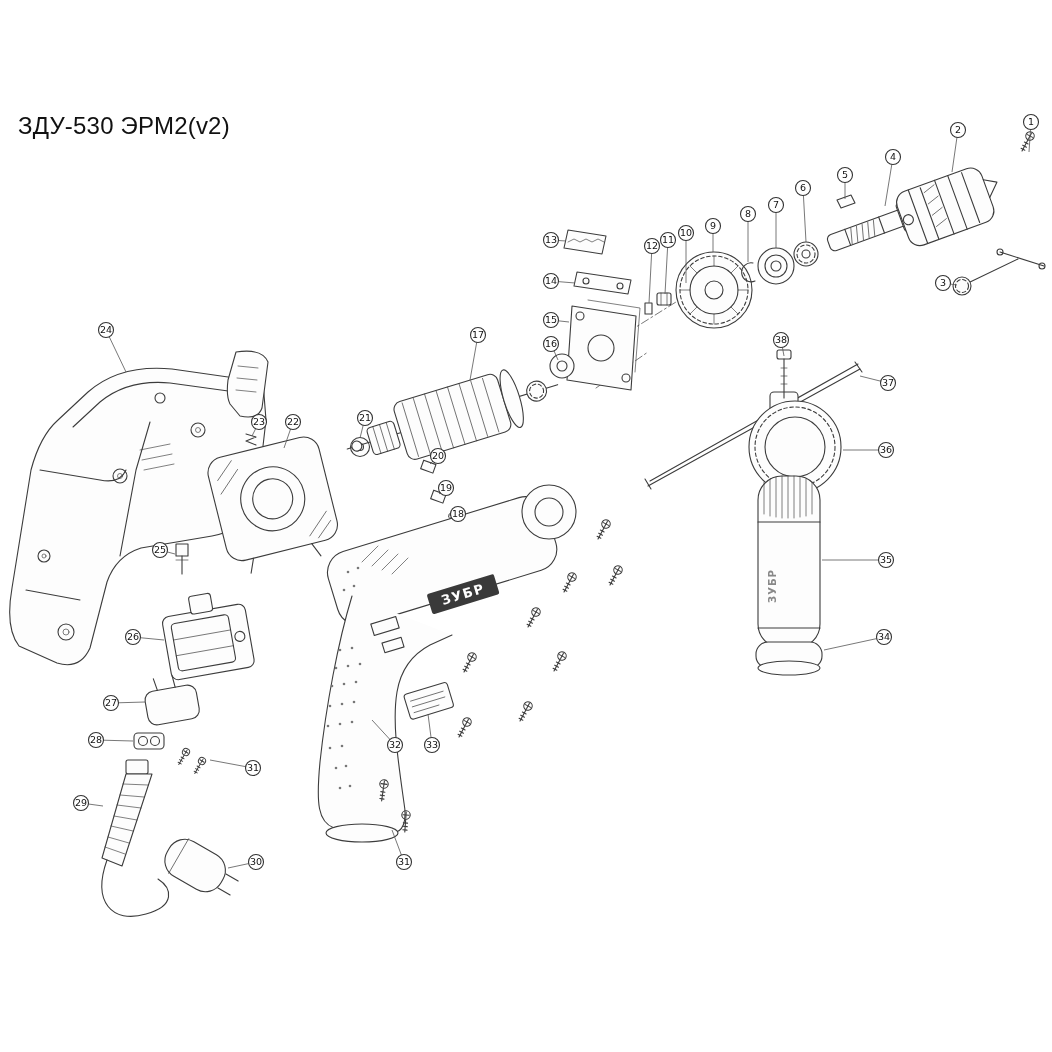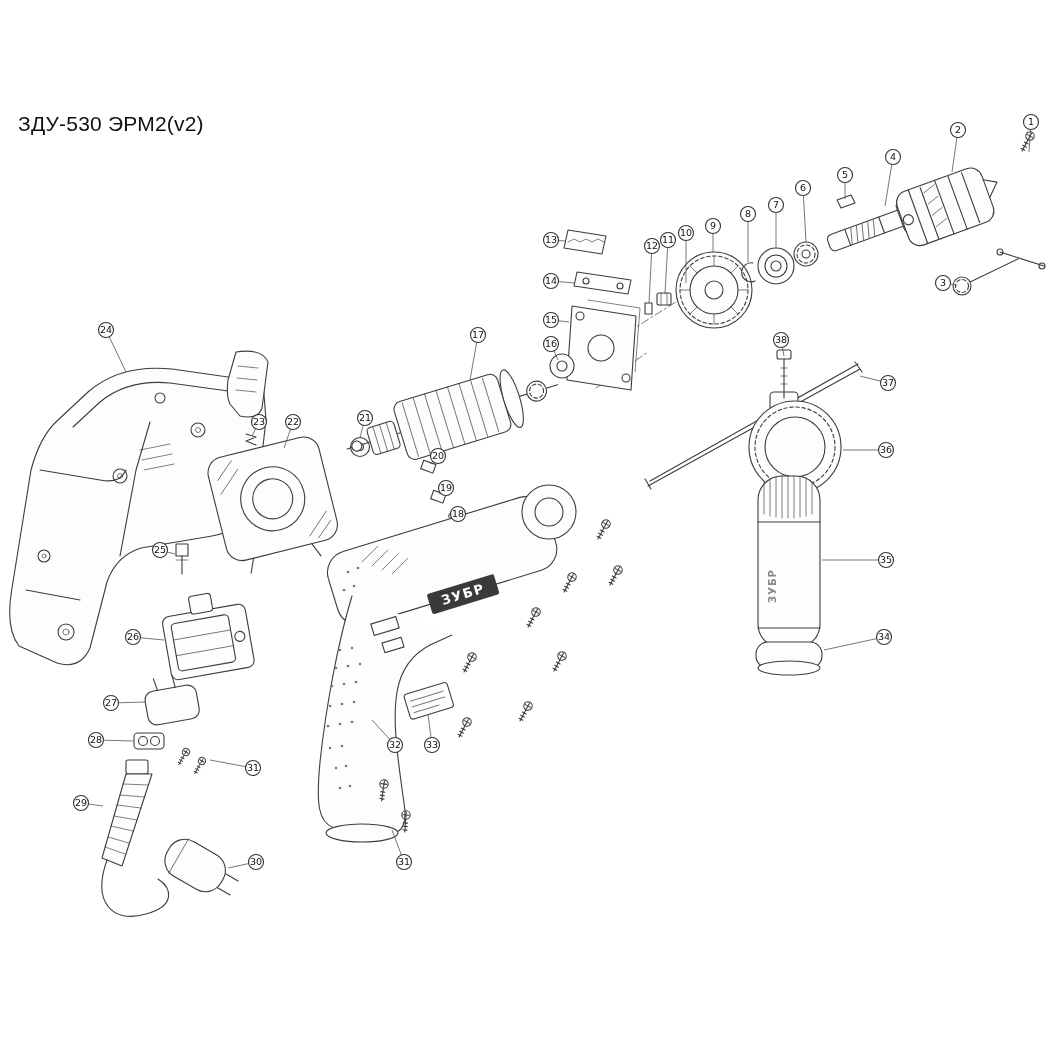--- a/index.html
+++ b/index.html
@@ -1,18 +1,18 @@
 <!DOCTYPE html>
 <html><head>
 <meta charset="utf-8">
 <style>
   html,body{margin:0;padding:0;background:#fff;}
   .page{position:relative;width:1052px;height:1052px;background:#fff;overflow:hidden;
         font-family:"Liberation Sans",sans-serif;}
-  .title{position:absolute;left:18px;top:112px;font-size:21px;color:#111;letter-spacing:.2px;}
+  .title{position:absolute;left:18px;top:112px;font-size:24px;color:#111;letter-spacing:.2px;}
   svg{position:absolute;left:0;top:0;}
   .part{stroke:#3c3c3c;stroke-width:1.1;fill:none;stroke-linecap:round;stroke-linejoin:round;}
   .thin{stroke-width:.65;}
   .wfill{fill:#fdfdfd;}
   .dark{fill:#3a3a3a;stroke:none;}
   .teeth{stroke-dasharray:3.5 2.6;}
   .dash{stroke-dasharray:8 3 2 3;stroke-width:.7;}
   .dot{fill:#777;stroke:none;}
   .leader{stroke:#555;stroke-width:.8;}
   .callout-circle{fill:#fff;stroke:#333;stroke-width:1.1;}

